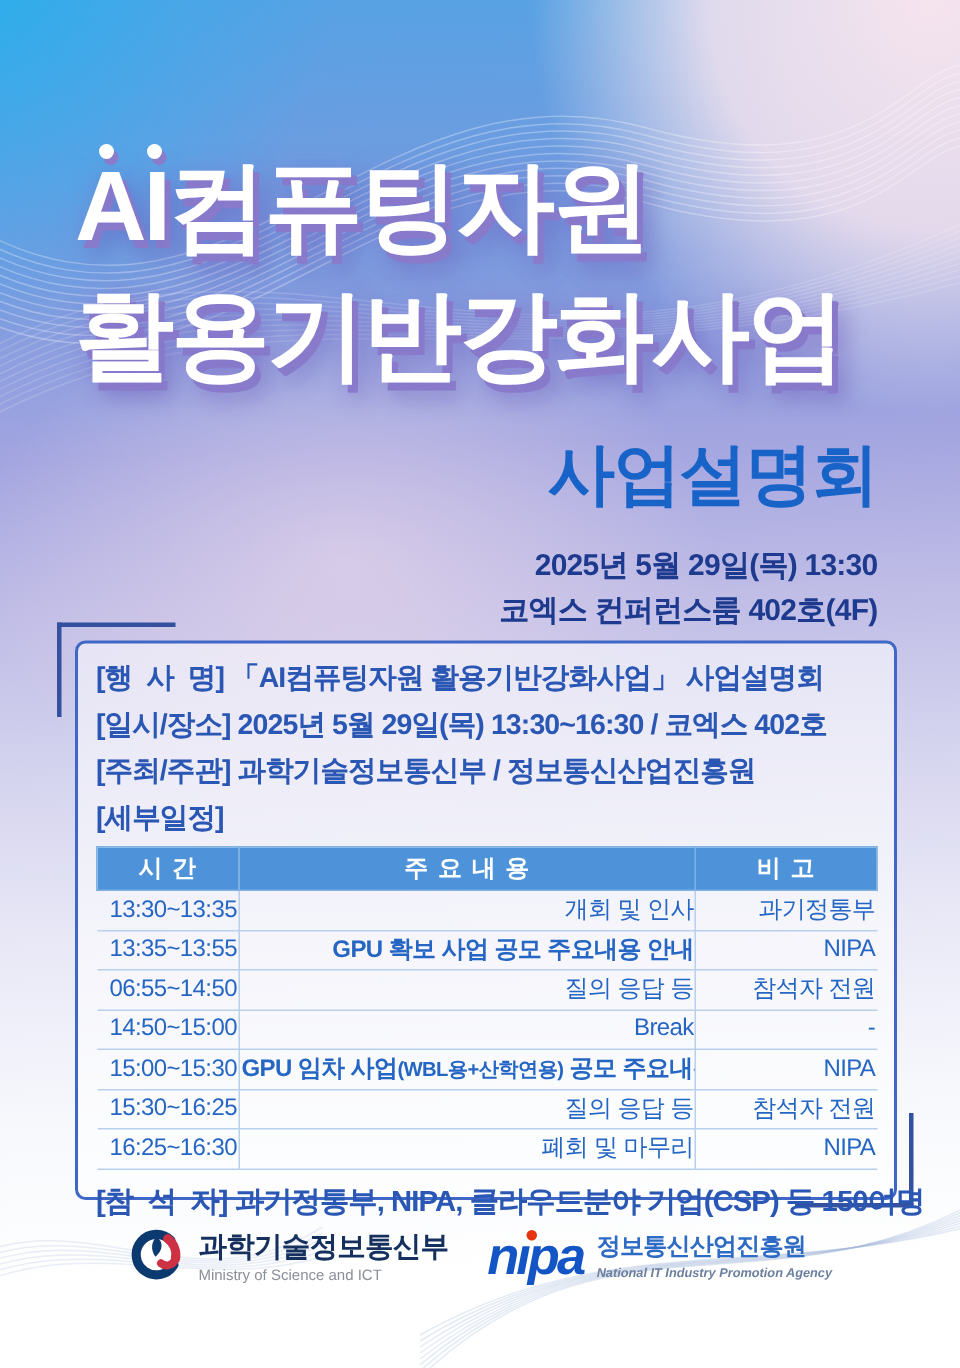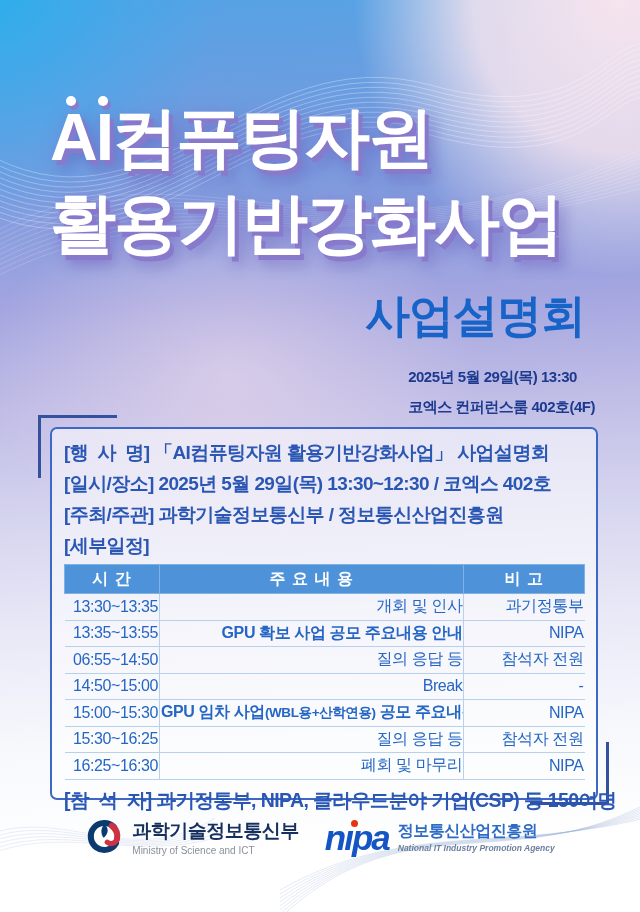--- a/index.html
+++ b/index.html
@@ -17,22 +17,22 @@
   .title-line{font-size:66px;font-weight:800;color:#ffffff;letter-spacing:-2px;line-height:1.0;
     text-shadow:0 0 16px rgba(130,110,205,.35), 4px 5px 0 #8a7ccb, 8px 10px 14px rgba(95,75,175,.45);}
   .title-line + .title-line{margin-top:20px;}
   .ai-dots{position:absolute;top:-8px;left:16px;width:60px;height:12px;}
   .ai-dot{position:absolute;width:10px;height:10px;border-radius:50%;background:#fff;
     box-shadow:3px 4px 0 #8a7ccb;}
   .ai-dot.d1{left:0;} .ai-dot.d2{left:32px;}
   .subtitle{position:absolute;right:55px;top:286px;font-size:45px;font-weight:800;color:#1763c8;letter-spacing:-1px;}
 
   
-  .datetime{position:absolute;right:45px;top:362px;text-align:left;color:#1d3a8e;
-    font-size:15px;font-weight:800;line-height:30px;letter-spacing:-0.5px;}
+  .datetime{position:absolute;right:55px;top:362px;text-align:right;color:#1d3a8e;
+    font-size:20px;font-weight:800;line-height:30px;letter-spacing:-0.5px;}
 
   
   .bracket{position:absolute;width:76px;height:60px;}
   .bracket.tl{left:38px;top:415px;border-left:3px solid #33519e;border-top:3px solid #33519e;}
   .bracket.br{left:530px;top:742px;border-right:3px solid #33519e;border-bottom:3px solid #33519e;}
 
   
   .info-box{position:absolute;left:50px;top:427px;width:548px;height:373px;box-sizing:border-box;
     background:rgba(255,255,255,0.55);border:2px solid #3f68c6;border-radius:7px;
     padding:8px 11px 8px 12px;}
@@ -120,21 +120,21 @@
     <div>2025년 5월 29일(목) 13:30</div>
     <div>코엑스 컨퍼런스룸 402호(4F)</div>
   </div>
 
   <div class="bracket tl"></div>
   <div class="bracket br"></div>
 
   <div class="info-box">
     <div>
         <div class="info-line"><span class="info-label">[행  사  명]</span><span> 「AI컴퓨팅자원 활용기반강화사업」 사업설명회</span></div>
-        <div class="info-line"><span class="info-label">[일시/장소]</span><span> 2025년 5월 29일(목) 13:30~12:30 / 코엑스 402호</span></div>
+        <div class="info-line"><span class="info-label">[일시/장소]</span><span> 2025년 5월 29일(목) 13:30~16:30 / 코엑스 402호</span></div>
         <div class="info-line"><span class="info-label">[주최/주관]</span><span> 과학기술정보통신부 / 정보통신산업진흥원</span></div>
         <div class="info-line"><span class="info-label">[세부일정]</span><span></span></div>
       </div>
 
     <table class="schedule">
       <thead>
           <tr>
             <th class="col-time">시 간</th>
             <th class="col-content">주 요 내 용</th>
             <th class="col-note">비 고</th>

